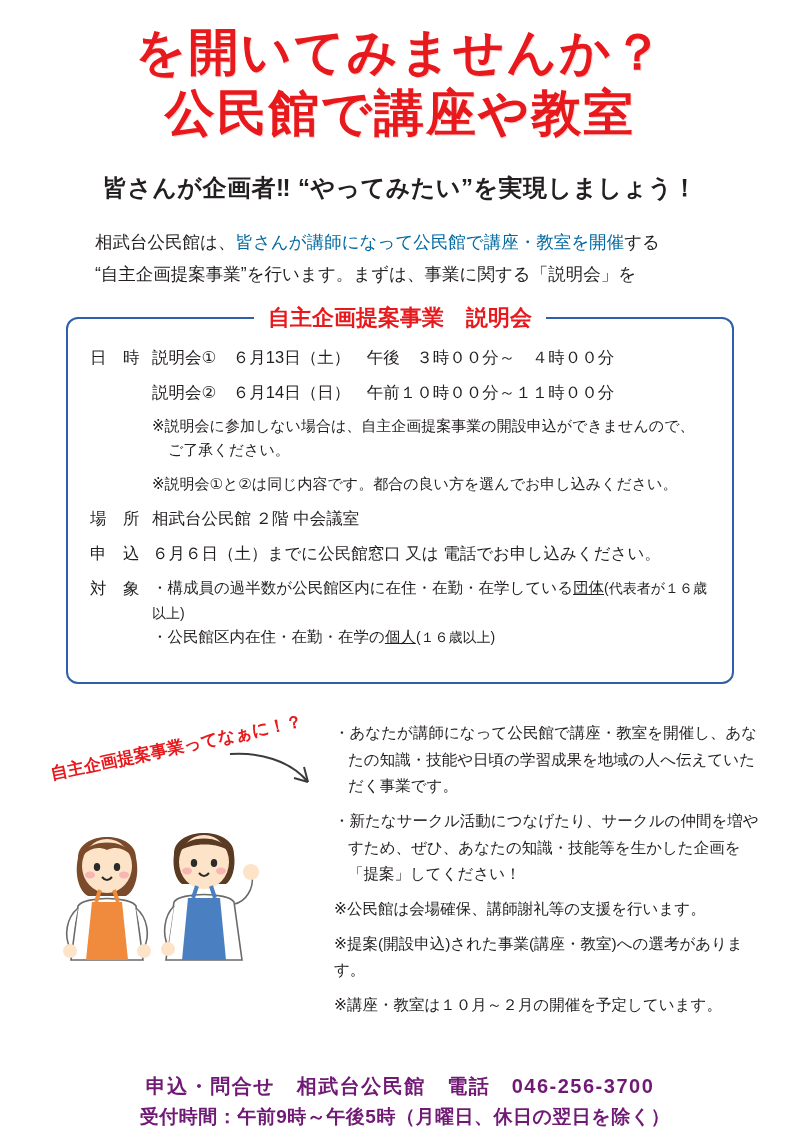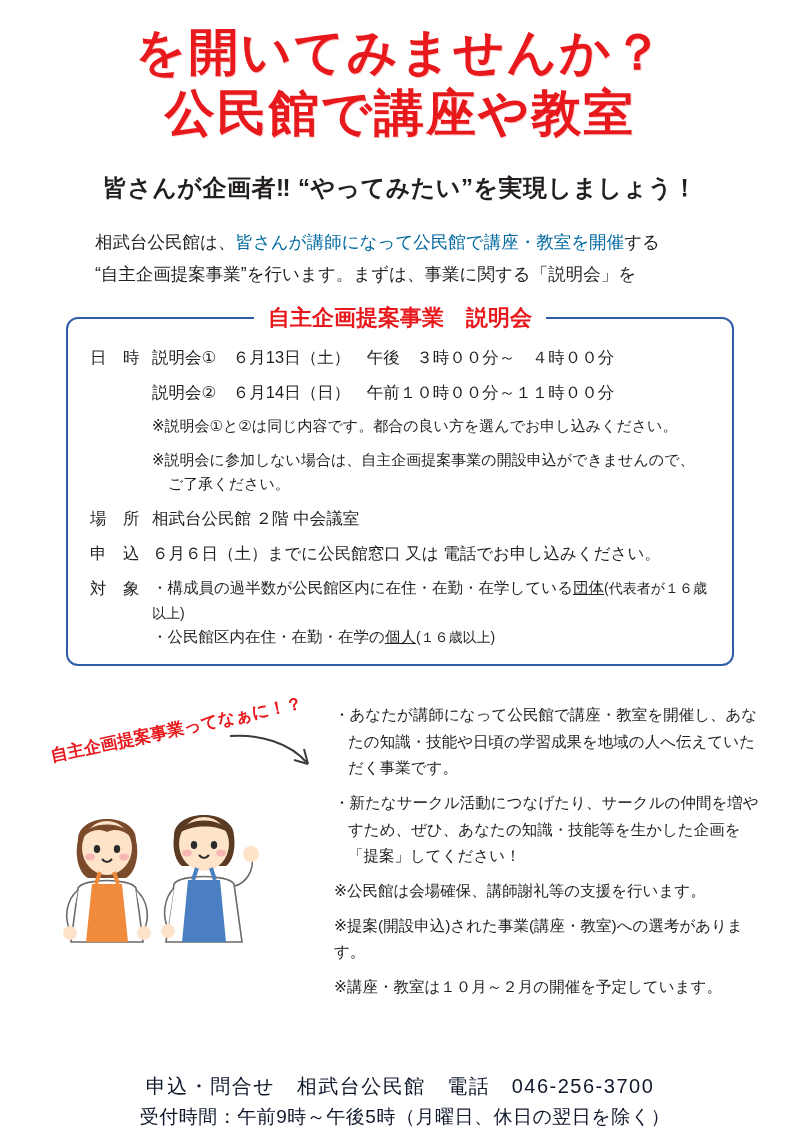--- a/index.html
+++ b/index.html
@@ -68,21 +68,21 @@
     color: #0369a1;
   }
 
   
   .info-box {
     position: relative;
     margin: 26px auto 0 auto;
     width: 668px;
     border: 2px solid #2f5fa8;
     border-radius: 12px;
-    padding: 26px 20px 4px 22px;
+    padding: 26px 20px 22px 22px;
     box-sizing: border-box;
   }
   .box-title {
     position: absolute;
     top: -16px;
     left: 50%;
     transform: translateX(-50%);
     background: #ffffff;
     padding: 0 14px;
     color: #e8191c;
@@ -177,23 +177,23 @@
   }
 
   
   .footer {
     position: absolute;
     left: 0;
     right: 0;
     bottom: 22px;
     text-align: center;
     font-size: 20px;
-    font-weight: normal;
+    font-weight: bold;
     line-height: 1.6;
-    color: #0f172a;
+    color: #701a75;
     letter-spacing: 0.5px;
   }
   .footer .tel {
     letter-spacing: 1.5px;
   }
   .footer .hours {
     font-size: 19px;
     padding-left: 10px;
   }
 </style>
@@ -221,25 +221,25 @@
     <div class="row">
       <div class="label">日 時</div>
       <div class="value">説明会①　６月13日（土）　午後　３時００分～　４時００分</div>
     </div>
 
     <div class="row indent">
       <div class="label">日 時</div>
       <div class="value">説明会②　６月14日（日）　午前１０時００分～１１時００分</div>
     </div>
 
-    <div class="note">※説明会①と②は同じ内容です。都合の良い方を選んでお申し込みください。</div>
     <div class="note">
       <span>※説明会に参加しない場合は、自主企画提案事業の開設申込ができませんので、</span>
       <span class="sub">ご了承ください。</span>
     </div>
+    <div class="note">※説明会①と②は同じ内容です。都合の良い方を選んでお申し込みください。</div>
 
     <div class="row">
       <div class="label">場 所</div>
       <div class="value">相武台公民館 ２階 中会議室</div>
     </div>
 
     <div class="row">
       <div class="label">申 込</div>
       <div class="value">６月６日（土）までに公民館窓口 又は 電話でお申し込みください。</div>
     </div>

